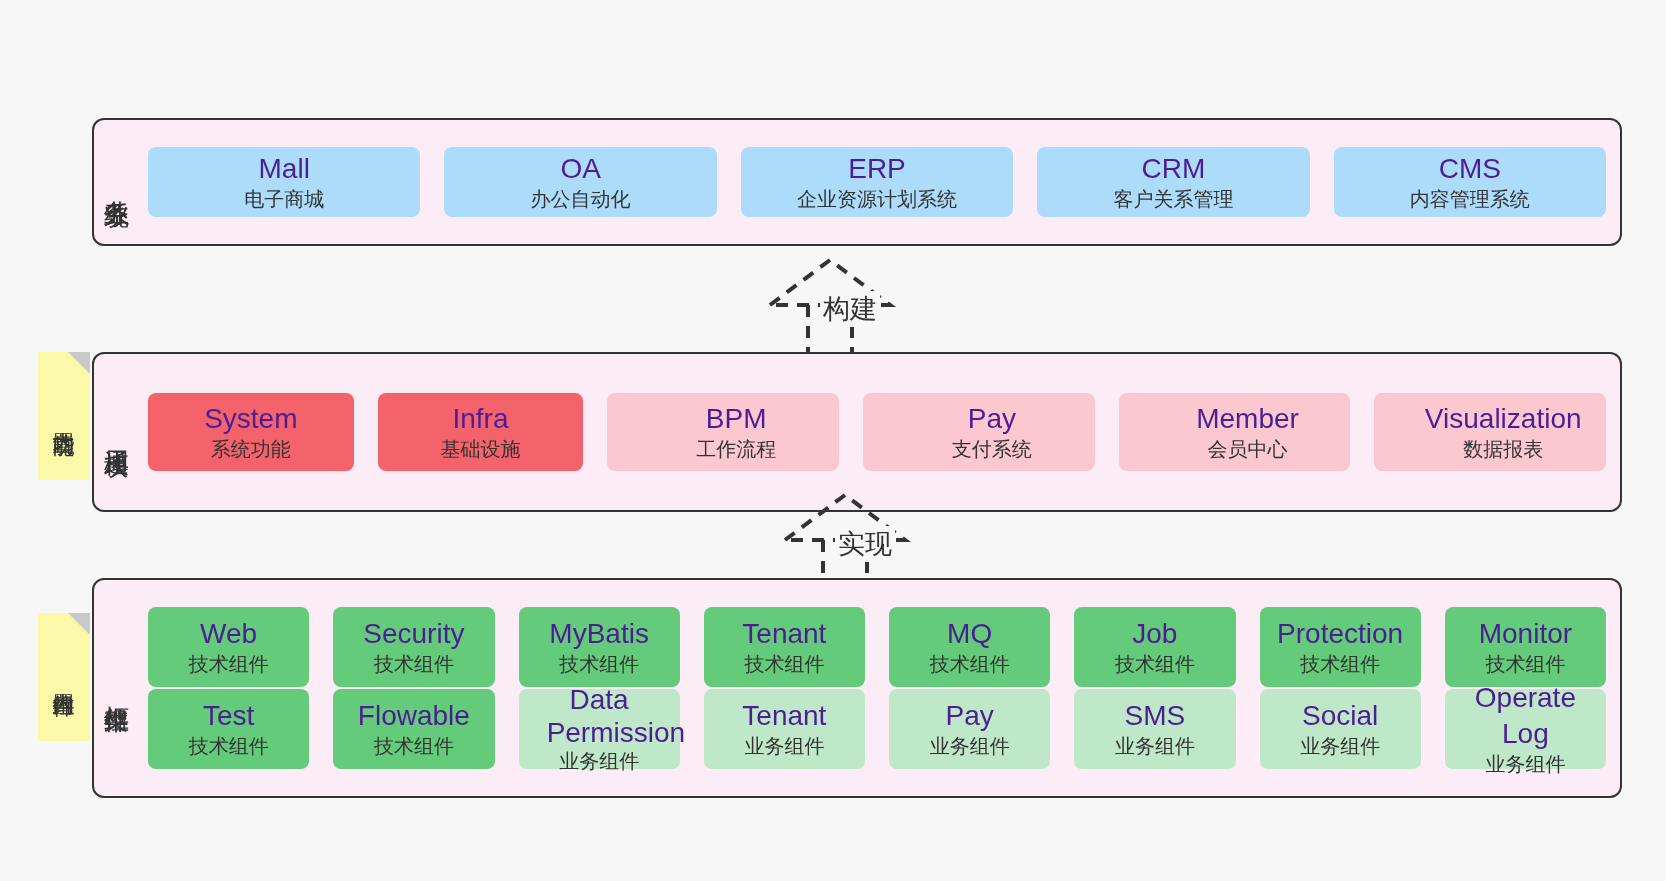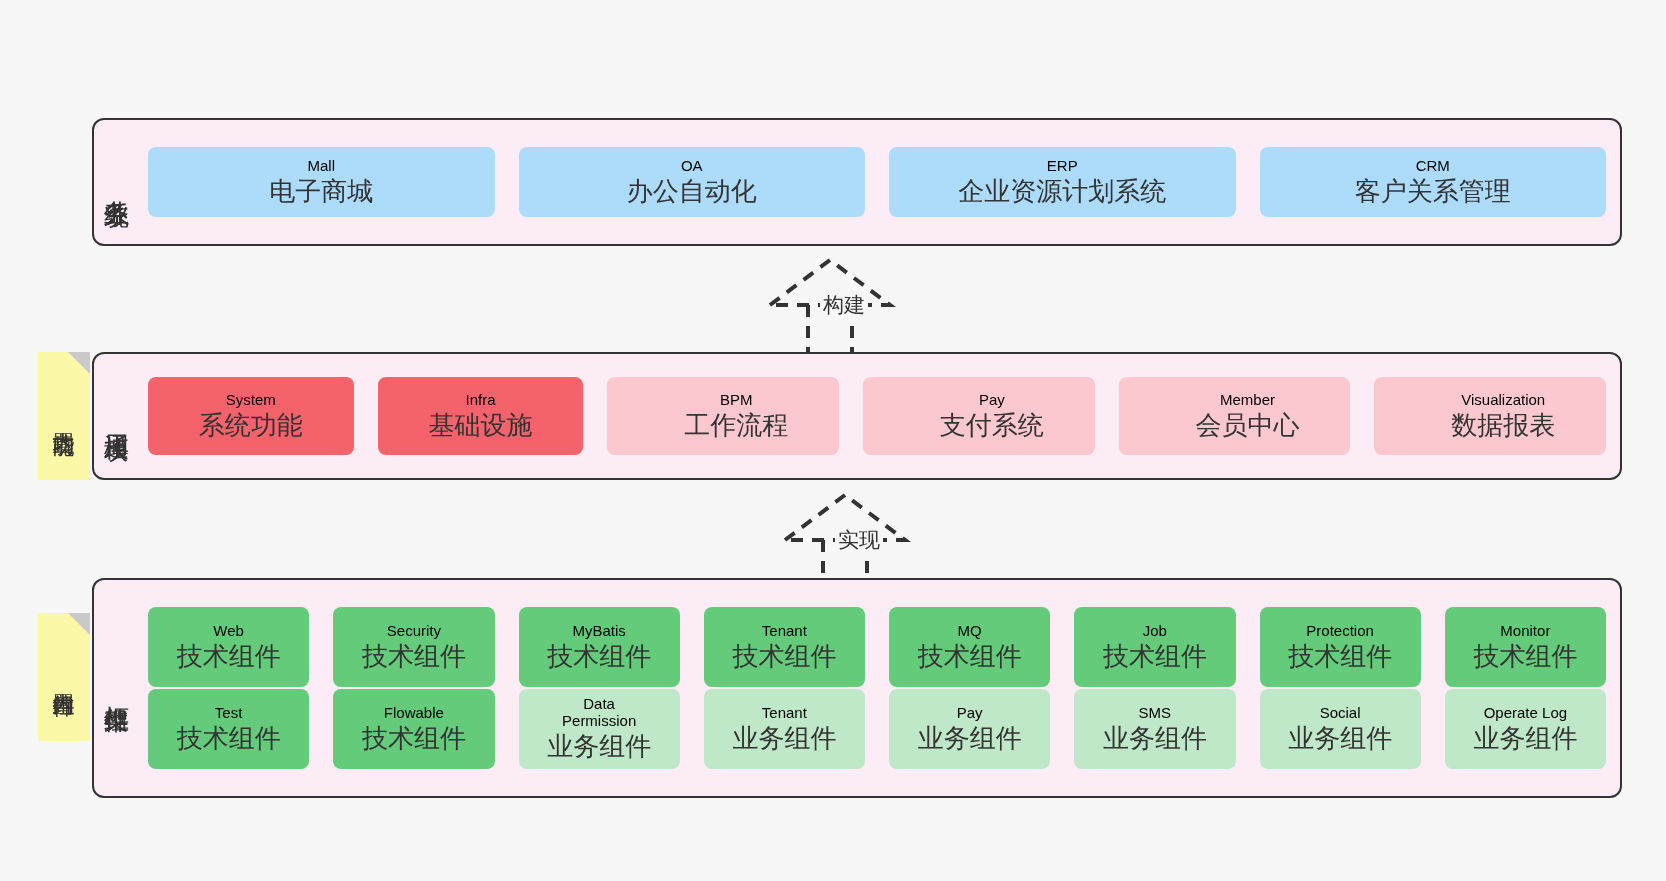--- a/index.html
+++ b/index.html
@@ -73,25 +73,25 @@
     display: flex;
     flex-direction: column;
     align-items: center;
     justify-content: center;
     text-align: center;
     box-sizing: border-box;
     padding: 6px 6px;
     line-height: 1.28;
   }
   .card .title {
-    font-size: 15px;
-    color: #000000;
+    font-size: 28px;
+    color: #4c1d95;
   }
   .card .sub {
-    font-size: 26px;
+    font-size: 20px;
     color: #333333;
   }
 
   .c-blue        { background: #addcfb; }
   .c-red         { background: #f4626b; }
   .c-pink        { background: #fbc8cf; padding-left: 32px; }
   .c-green       { background: #63cb79; }
   .c-lightgreen  { background: #bfe8c8; }
 
   
@@ -119,21 +119,21 @@
     border-left: 22px solid transparent;
     border-top: 22px solid #c9c9c9;
   }
 
   
   .connector {
     position: absolute;
   }
   .connector .conn-label {
     position: absolute;
-    font-size: 21px;
+    font-size: 27px;
     color: #333333;
     background: #f7f7f7;
     padding: 0 3px;
     white-space: nowrap;
   }
 </style>
 </head>
 <body>
 
 <div id="canvas">
@@ -156,20 +156,24 @@
         <div class="card c-blue">
           <span class="title">ERP</span>
           <span class="sub">企业资源计划系统</span>
         </div>
 
         <div class="card c-blue">
           <span class="title">CRM</span>
           <span class="sub">客户关系管理</span>
         </div>
 
+        <div class="card c-blue">
+          <span class="title">CMS</span>
+          <span class="sub">内容管理系统</span>
+        </div>
 
 
       </div>
     </div>
   </div>
 
   <div class="connector" style="left:760px; top:255px; width:190px; height:100px;">
     <svg width="190" height="100" viewBox="0 0 190 100">
 
       <path d="M 10 50 L 70 5 L 130 50 Z" fill="none" stroke="#333333" stroke-width="4" stroke-dasharray="12 9" stroke-linejoin="miter"></path>
@@ -177,21 +181,21 @@
       <path d="M 48 50 L 48 100 M 92 50 L 92 100" fill="none" stroke="#333333" stroke-width="4" stroke-dasharray="12 9"></path>
     </svg>
     <span class="conn-label" style="left:60px; top:36px;">构建</span>
   </div>
 
   <div class="note" style="left:38px; top:352px; width:52px; height:128px;">
     <span class="fold"></span>
     <span>内置功能</span>
   </div>
 
-  <div class="layer" id="layer-common" style="left:92px; top:352px; width:1530px; height:128px;">
+  <div class="layer" id="layer-common" style="left:92px; top:352px; width:1530px; height:160px;">
     <div class="layer-label">通用模块</div>
     <div class="layer-body">
       <div class="row" style="height:78px;">
 
         <div class="card c-red">
           <span class="title">System</span>
           <span class="sub">系统功能</span>
         </div>
 
         <div class="card c-red">

